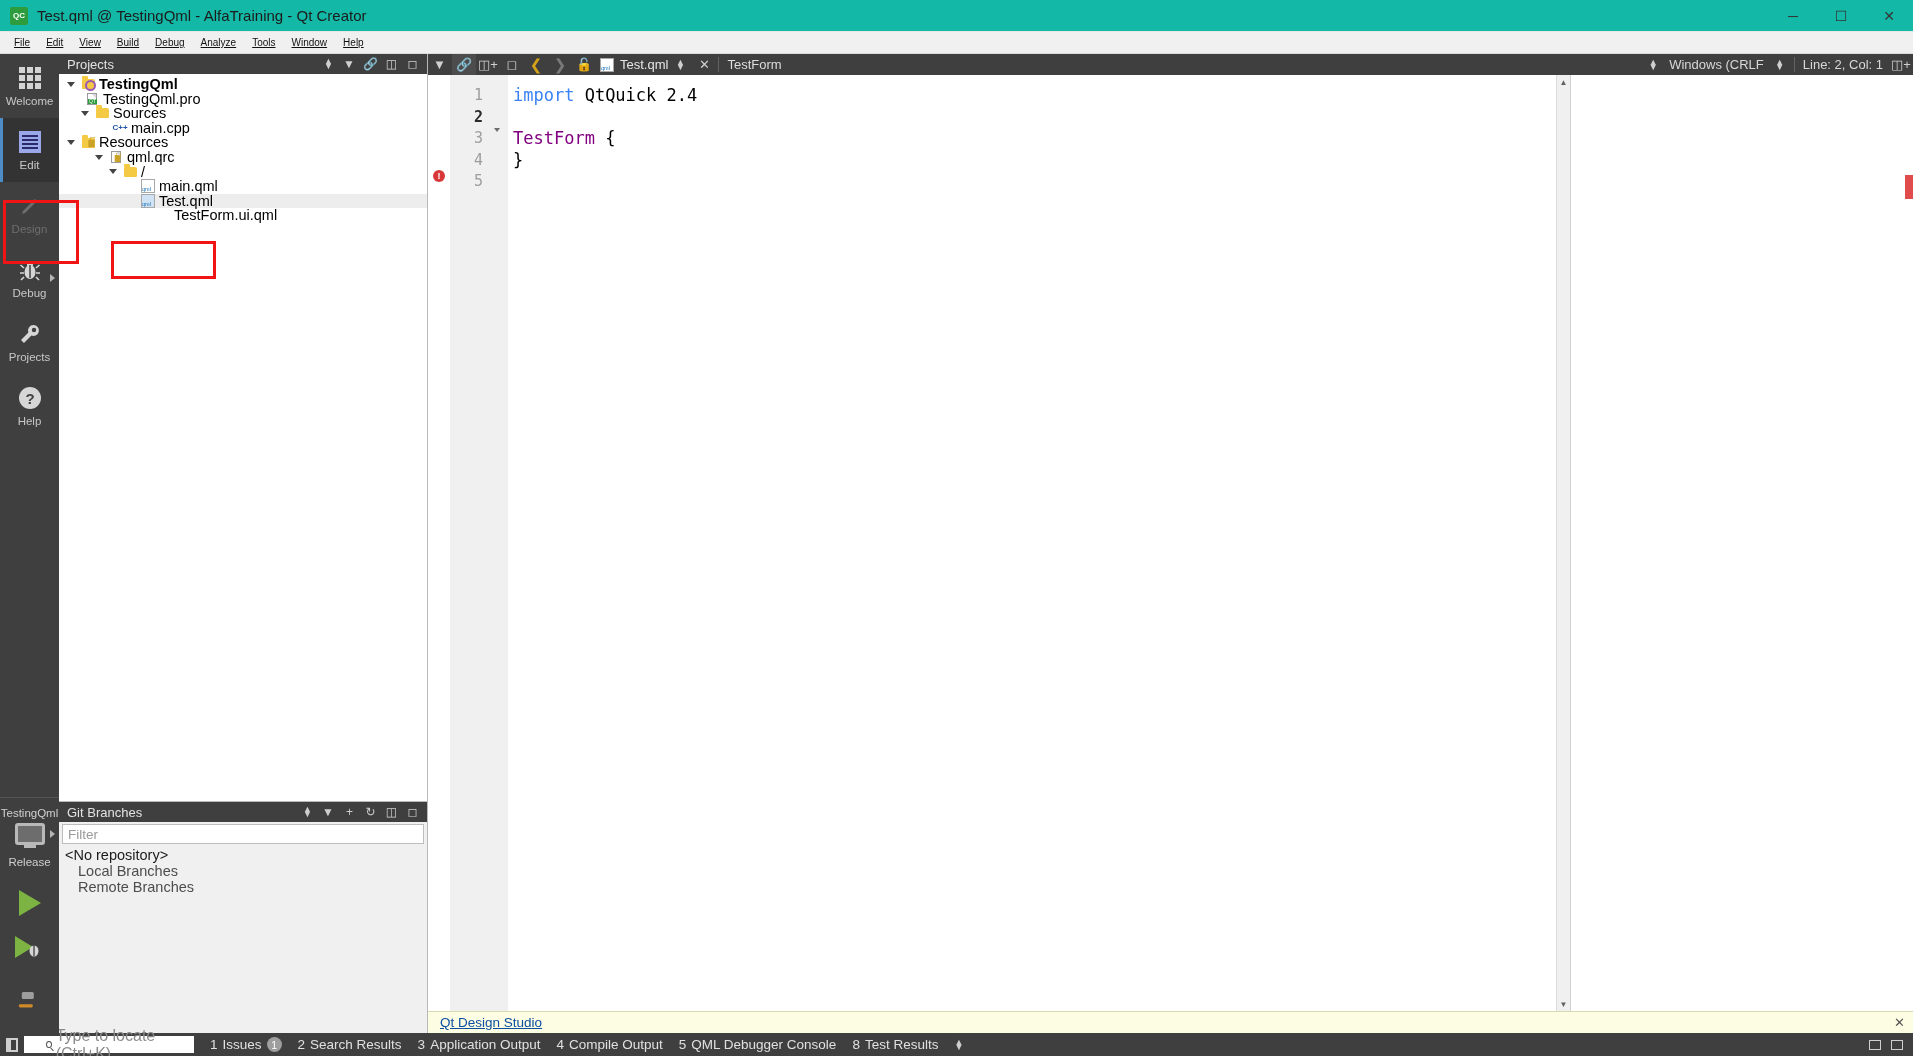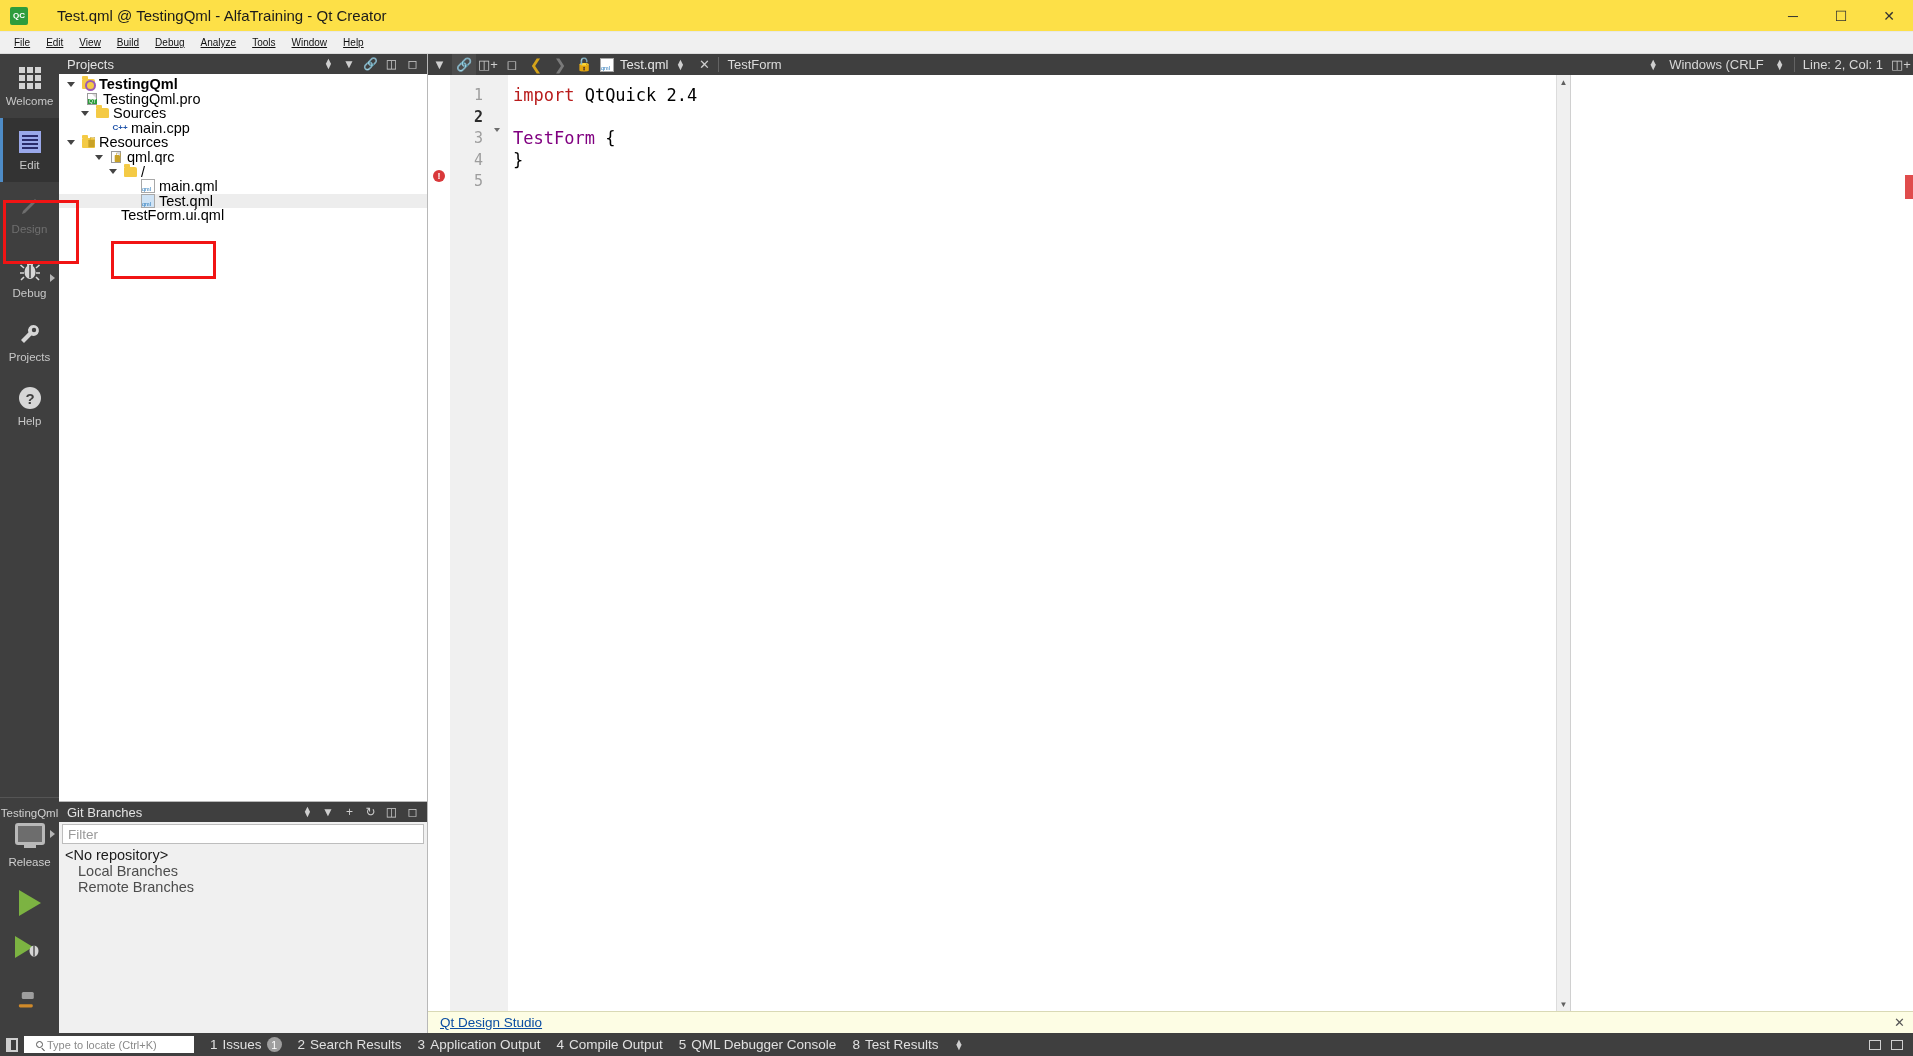--- a/index.html
+++ b/index.html
@@ -6,22 +6,22 @@
   html, body { margin:0; padding:0; }
   body {
     width:1913px; height:1056px; overflow:hidden;
     font-family:"Liberation Sans", sans-serif;
     font-size:15px; background:#f0f0f0; color:#000;
     -webkit-font-smoothing:antialiased;
   }
   .app { position:relative; width:1913px; height:1056px; display:flex; flex-direction:column; }
 
   
-  .titlebar { height:32px; background:#fde047; display:flex; align-items:center;
-              border-bottom:1px solid #e8e8e8; flex:none;gap:20px; }
+  .titlebar { height:32px; background:#14b8a6; display:flex; align-items:center;
+              border-bottom:1px solid #e8e8e8; flex:none; }
   .tb-icon { width:18px; height:18px; margin-left:10px; margin-right:9px; background:#2d9c3c;
              border-radius:2px; position:relative; }
   .tb-icon::after { content:"QC"; position:absolute; inset:0; color:#fff; font-size:8px;
                     font-weight:bold; display:flex; align-items:center; justify-content:center; }
   .tb-title { font-size:15px; color:#1b1b1b; }
   .tb-controls { margin-left:auto; display:flex; height:32px; }
   .tb-btn { width:48px; height:32px; display:flex; align-items:center; justify-content:center;
             color:#333; font-size:14px; }
 
   
@@ -135,21 +135,21 @@
              background:#d9383a; color:#fff; font-size:9px; font-weight:bold; line-height:12px;
              text-align:center; }
   .linenums { width:40px; background:#f0f0f0; color:#9d9d9d; flex:none; text-align:right;
               padding-right:7px; font-family:"DejaVu Sans Mono", monospace; font-size:15px; }
   .fold { width:18px; background:#f0f0f0; flex:none; position:relative; }
   .fold i { position:absolute; left:4px; border-top:4px solid #6d6d6d;
             border-left:3.5px solid transparent; border-right:3.5px solid transparent; }
   .code { flex:1; background:#fff; font-family:"DejaVu Sans Mono", monospace; font-size:17px;
           padding-left:5px; min-width:0; overflow:hidden; }
   .cl { height:21.6px; line-height:21.6px; white-space:pre; }
-  .k-import { color:#b91c1c; }
+  .k-import { color:#3b82f6; }
   .k-type { color:#800080; }
   .k-plain { color:#000; }
   .lnum { height:21.6px; line-height:21.6px; }
   .lnum.cur { color:#2b2b2b; font-weight:bold; }
 
   .vscroll { width:14px; background:#f0f0f0; border-left:1px solid #dcdcdc; flex:none;
              position:relative; display:flex; flex-direction:column; }
   .vscroll .arr { height:14px; display:flex; align-items:center; justify-content:center;
                   font-size:8px; color:#606060; }
   .vscroll .track { flex:1; position:relative; }
@@ -163,21 +163,21 @@
   .infobar a { color:#0b4ea2; text-decoration:underline; }
   .infobar .x { margin-left:auto; color:#555; font-size:13px; }
 
   
   .statusbar { height:23px; background:#3f3f3f; display:flex; align-items:center; flex:none;
                color:#e0e0e0; font-size:13.5px; gap:0; }
   .sb-toggle { width:24px; height:23px; display:flex; align-items:center; justify-content:center; }
   .sb-toggle i { width:12px; height:14px; border:2px solid #cfcfcf; background:#3f3f3f;
                  display:block; border-left-width:5px; }
   .locator { width:170px; height:17px; background:#fff; color:#8a8a8a; display:flex;
-             align-items:center; gap:4px; padding:0 12px; font-size:11px; margin-right:8px; }
+             align-items:center; gap:4px; padding:0 22px; font-size:16px; margin-right:8px; }
   .mag { width:7px; height:7px; border:1.4px solid #555; border-radius:50%; position:relative;
          display:inline-block; }
   .mag::after { content:""; position:absolute; right:-3px; bottom:-3px; width:4px; height:1.4px;
                 background:#555; transform:rotate(45deg); }
   .sb-item { padding:0 8px; display:flex; align-items:center; gap:5px; }
   .sb-badge { min-width:15px; height:15px; border-radius:50%; background:#9e9e9e; color:#fff;
               font-size:10.5px; display:flex; align-items:center; justify-content:center;
               padding:0 3px; }
   .sb-right { margin-left:auto; display:flex; align-items:center; gap:10px; padding-right:10px; }
   .sb-sq { width:12px; height:10px; border:1.5px solid #cfcfcf; }
@@ -405,21 +405,21 @@
           <span class="tlabel">main.qml</span>
         </div>
 
         <div class="tnode sel" style="padding-left:80px">
           <span class="tico">
             <span class="qmlbadge" style="background:#cfe3f5">qml</span>
           </span>
           <span class="tlabel">Test.qml</span>
         </div>
 
-        <div class="tnode" style="padding-left:60px">
+        <div class="tnode" style="padding-left:113px">
           <span class="tlabel">TestForm.ui.qml</span>
         </div>
 
         <div class="redbox" style="left:52px; top:167px; width:105px; height:38px;"></div>
       </div>
 
       <div class="git-wrap">
         <div class="dock-head">
           <span>Git Branches</span>
           <span class="spacer"></span>

